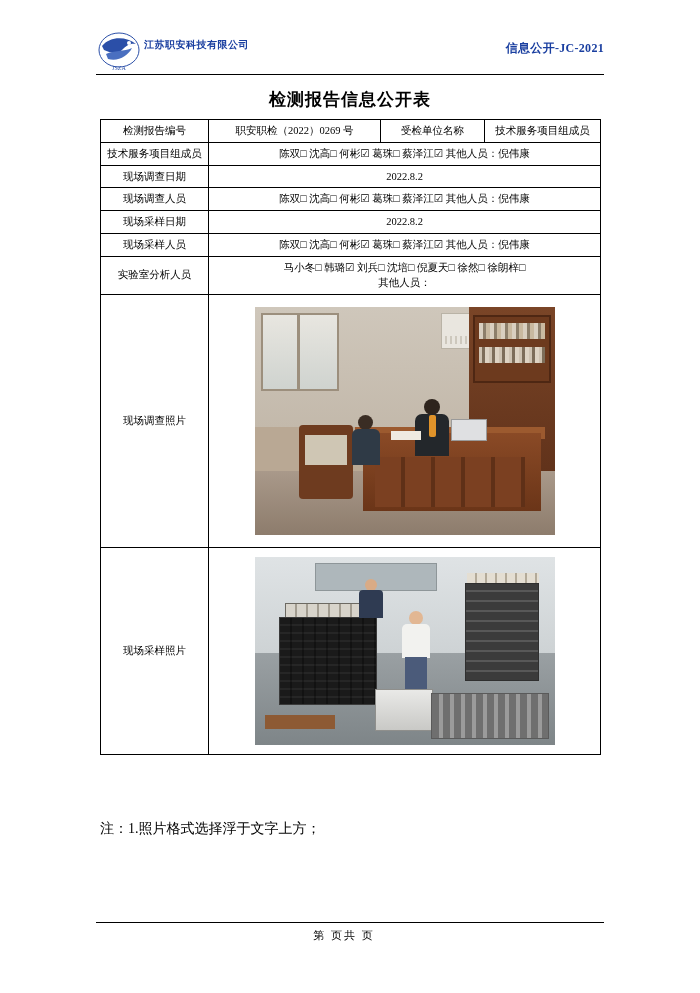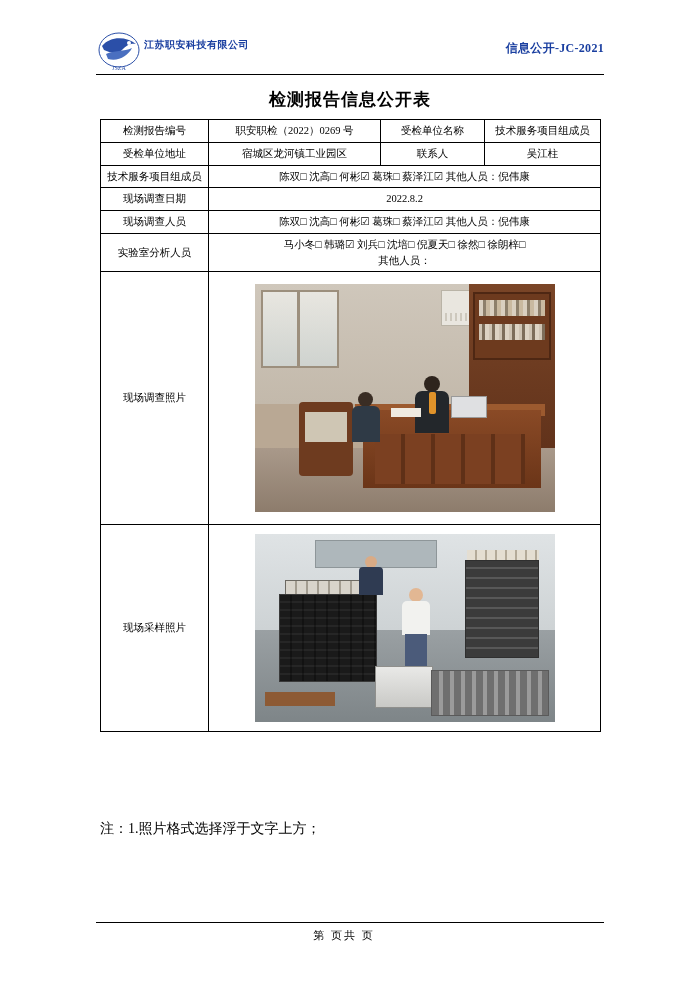--- a/index.html
+++ b/index.html
@@ -320,35 +320,37 @@
       <col style="width:116px">
     </colgroup>
     <tbody>
       <tr>
         <td class="lbl">检测报告编号</td>
         <td>职安职检（2022）0269 号</td>
         <td>受检单位名称</td>
         <td>技术服务项目组成员</td>
       </tr>
       <tr>
-        <td class="lbl">受检单位地址</td>
-        <td>宿城区龙河镇工业园区</td>
-        <td>联系人</td>
-        <td>吴江柱</td>
-      </tr>
-      <tr>
         <td class="lbl">技术服务项目组成员</td>
         <td colspan="3" class="people-cell">陈双□  沈高□  何彬☑  葛珠□  蔡泽江☑  其他人员：倪伟康</td>
       </tr>
       <tr>
         <td class="lbl">现场调查日期</td>
         <td colspan="3">2022.8.2</td>
       </tr>
       <tr>
         <td class="lbl">现场调查人员</td>
+        <td colspan="3" class="people-cell">陈双□  沈高□  何彬☑  葛珠□  蔡泽江☑  其他人员：倪伟康</td>
+      </tr>
+      <tr>
+        <td class="lbl">现场采样日期</td>
+        <td colspan="3">2022.8.2</td>
+      </tr>
+      <tr>
+        <td class="lbl">现场采样人员</td>
         <td colspan="3" class="people-cell">陈双□  沈高□  何彬☑  葛珠□  蔡泽江☑  其他人员：倪伟康</td>
       </tr>
       <tr>
         <td class="lbl">实验室分析人员</td>
         <td colspan="3" class="analyst-cell">
           <div>马小冬□  韩璐☑  刘兵□  沈培□  倪夏天□  徐然□  徐朗梓□</div>
           <div>其他人员：</div>
         </td>
       </tr>
       <tr>

